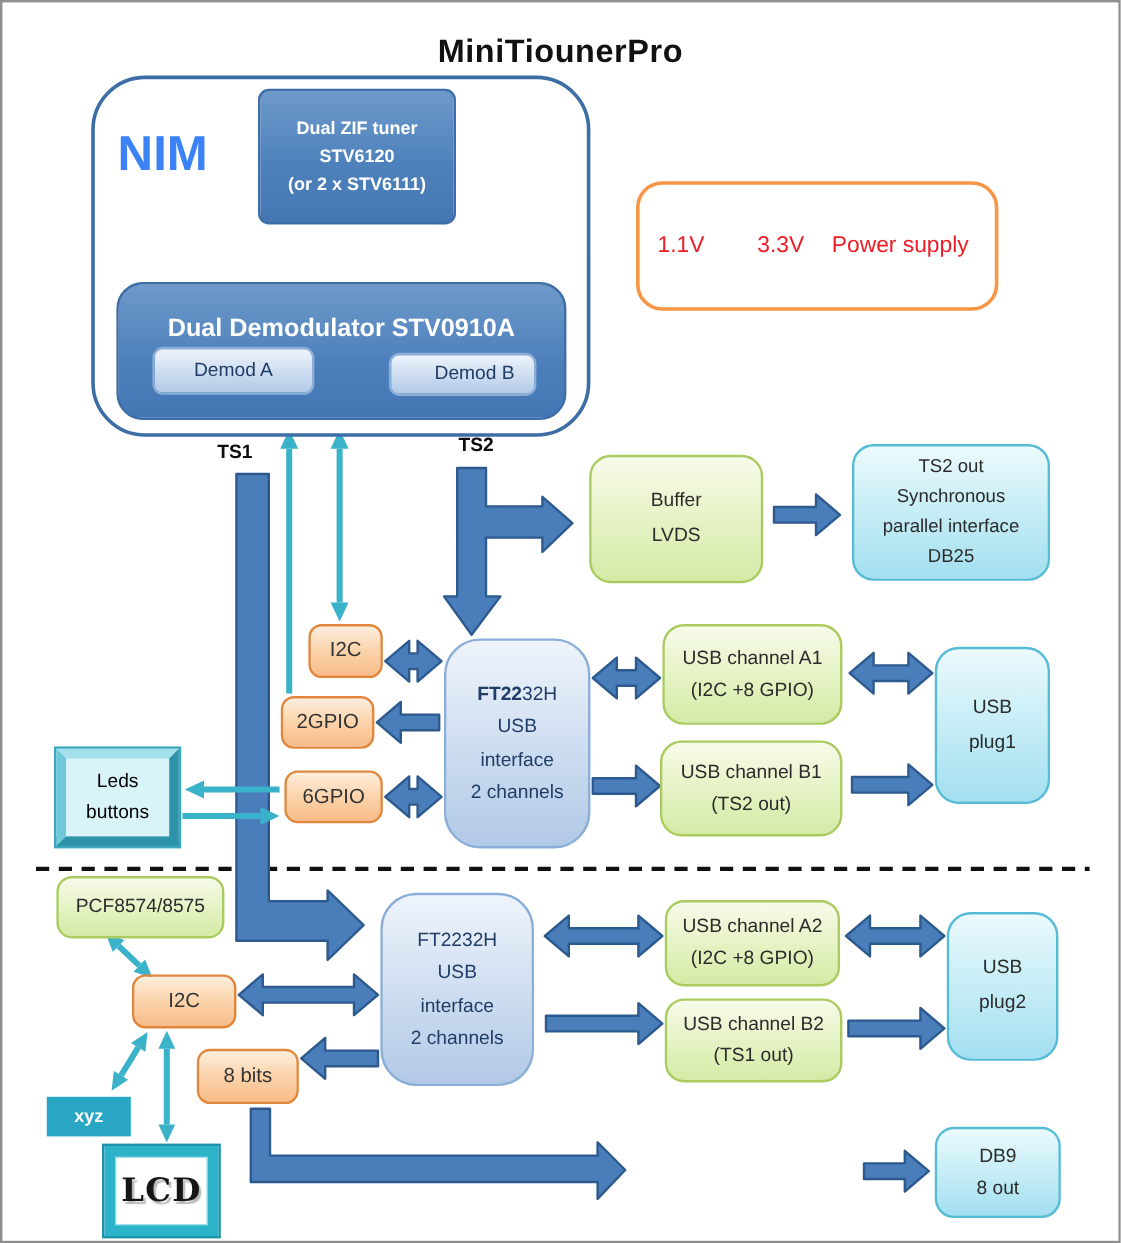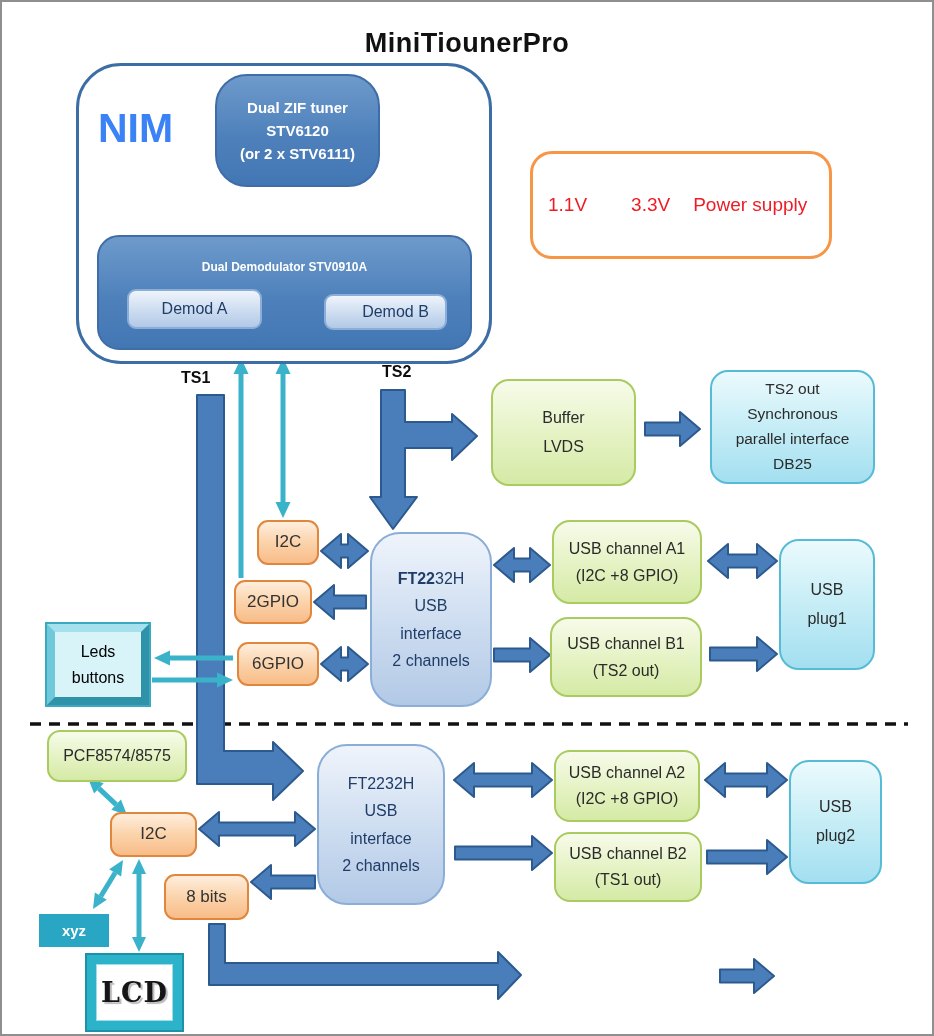--- a/index.html
+++ b/index.html
@@ -108,28 +108,28 @@
       <line x1="137" y1="872" x2="137" y2="935" stroke="#3ab2c9" stroke-width="5"></line>
       <polygon points="137,950 130,935 144,935" fill="#3ab2c9"></polygon>
       <polygon points="137,857 130,872 144,872" fill="#3ab2c9"></polygon>
     </svg>
 
   <div class="title">MiniTiounerPro</div>
 
   <div class="blk outline-blue" style="left:74px;top:61px;width:416px;height:301px;"></div>
   <div class="nim-label">NIM</div>
 
-  <div class="blk darkblue" style="left:213px;top:72px;width:165px;height:113px;border-radius:32px;font-size:15px;font-weight:600;line-height:1.55;">
+  <div class="blk darkblue" style="left:213px;top:72px;width:165px;height:113px;border-radius:9px;font-size:15px;font-weight:600;line-height:1.55;">
     <div class="ln">Dual ZIF tuner</div>
     <div class="ln">STV6120</div>
     <div class="ln">(or 2 x STV6111)</div>
   </div>
 
   <div class="blk darkblue" style="left:95px;top:233px;width:375px;height:115px;border-radius:22px;justify-content:flex-start;">
-    <div class="ln" style="margin-top:22px;font-size:12px;font-weight:bold;">Dual Demodulator  STV0910A</div>
+    <div class="ln" style="margin-top:22px;font-size:21px;font-weight:bold;">Dual Demodulator  STV0910A</div>
   </div>
   <div class="blk lightblue" style="left:125px;top:287px;width:135px;height:40px;border-radius:9px;font-size:16px;">
     <div class="ln">Demod A</div>
   </div>
   <div class="blk lightblue" style="left:322px;top:292px;width:123px;height:36px;border-radius:9px;font-size:16px;padding-left:20px;">
     <div class="ln">Demod B</div>
   </div>
 
   <div class="blk outline-orange" style="left:528px;top:149px;width:302px;height:108px;"></div>
   <div class="power-row" style="left:546px;top:192px;">
@@ -222,14 +222,18 @@
 
   <div class="blk xyz" style="left:37px;top:912px;width:70px;height:33px;">
     <div class="ln">xyz</div>
   </div>
 
   <div class="blk lcd-frame" style="left:85px;top:953px;width:95px;height:75px;">
     <div class="ln lcd-text">LCD</div>
   </div>
 
 
+  <div class="blk cyan" style="left:777px;top:937px;width:105px;height:76px;border-radius:16px;font-size:16px;line-height:1.7;">
+    <div class="ln">DB9</div>
+    <div class="ln">8 out</div>
+  </div>
 
 </div>
 
 </body></html>

